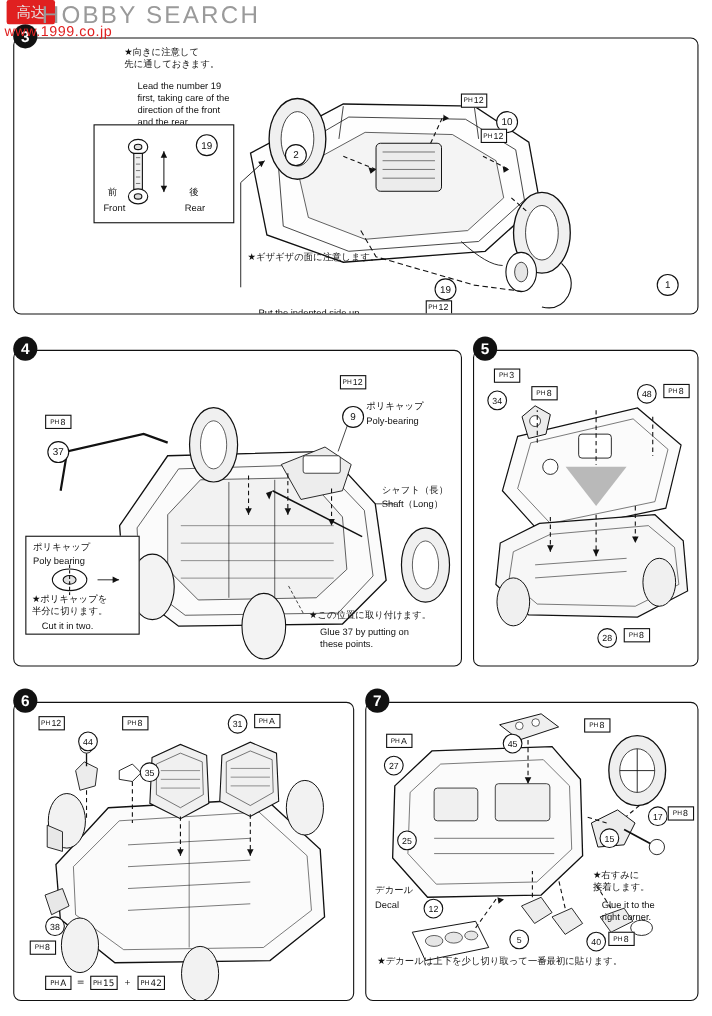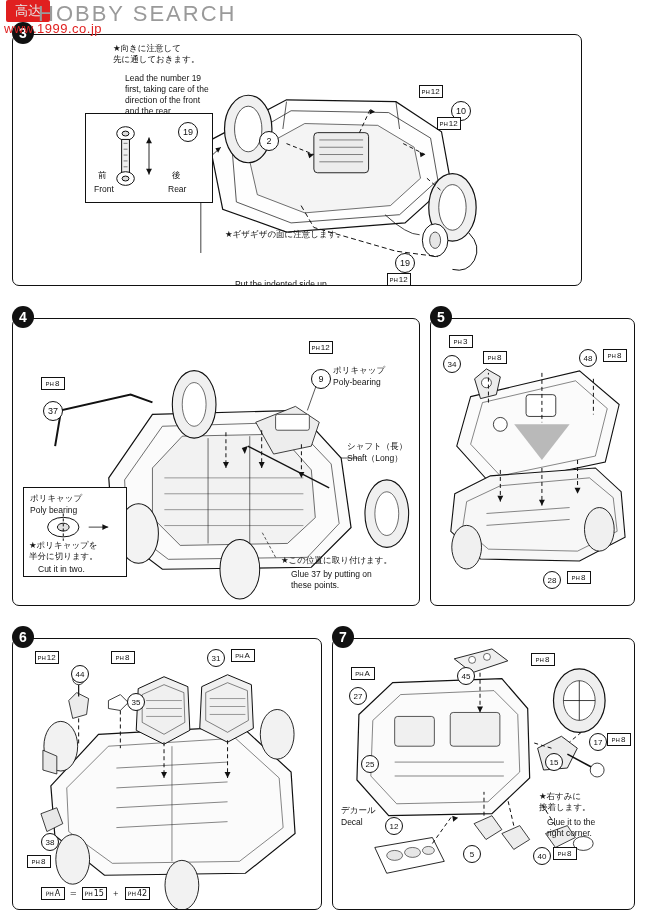--- a/index.html
+++ b/index.html
@@ -119,21 +119,21 @@
 
 <div class="page">
 
   <div class="watermark">
     <div class="wm-badge">高达</div>
     <div class="wm-text">HOBBY SEARCH</div>
     <div class="wm-url">www.1999.co.jp</div>
   </div>
 
   <div class="stepnum" style="left:12px;top:22px;">3</div>
-  <div class="panel" style="left:12px;top:34px;width:570px;height:252px;">
+  <div class="panel" style="left:12px;top:34px;width:623px;height:252px;">
     <svg class="art" viewBox="0 0 623 252">
       <g fill="none" stroke="#111" stroke-width="1">
 
         <path d="M215,105 L300,60 L420,62 L470,95 L480,150 L430,195 L300,205 L230,180 Z" stroke-width="1.2" fill="#fefefe"></path>
         <path d="M240,110 L305,72 L412,74 L458,102 L466,148 L424,186 L305,195 L245,172 Z" stroke-width="0.7"></path>
         <path d="M258,120 L320,86 L400,88 L440,112 L447,146 L414,176 L320,184 L268,164 Z" stroke-width="0.6" fill="#f4f4f4"></path>
 
         <rect x="330" y="96" width="60" height="44" rx="4" fill="#ececec" stroke-width="0.9"></rect>
         <path d="M336,104 h48 M336,112 h48 M336,120 h48 M336,128 h48" stroke-width="0.5"></path>
 
@@ -480,20 +480,21 @@
     </svg>
 
     <div class="jp" style="left:8px;top:166px;">デカール</div>
     <div class="en" style="left:8px;top:178px;text-align:right;">Decal</div>
 
     <div class="jp" style="left:206px;top:152px;width:90px;">★右すみに
 接着します。</div>
     <div class="en" style="left:214px;top:178px;width:90px;">Glue it to the
 right corner.</div>
 
+    <div class="jp" style="left:10px;top:230px;width:290px;">★デカールは上下を少し切り取って一番最初に貼ります。</div>
 
     <div class="pnum sm" style="left:124px;top:28px;">45</div>
     <div class="pnum sm" style="left:16px;top:48px;">27</div>
     <div class="pnum sm" style="left:28px;top:116px;">25</div>
     <div class="pnum sm" style="left:52px;top:178px;">12</div>
     <div class="pnum sm" style="left:130px;top:206px;">5</div>
     <div class="pnum sm" style="left:212px;top:114px;">15</div>
     <div class="pnum sm" style="left:256px;top:94px;">17</div>
     <div class="pnum sm" style="left:200px;top:208px;">40</div>
 

